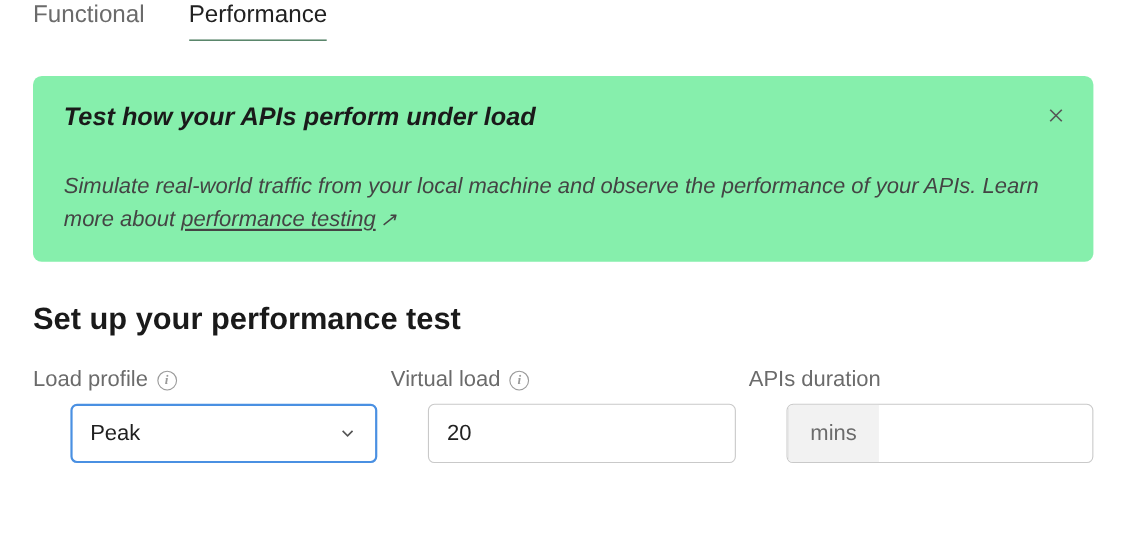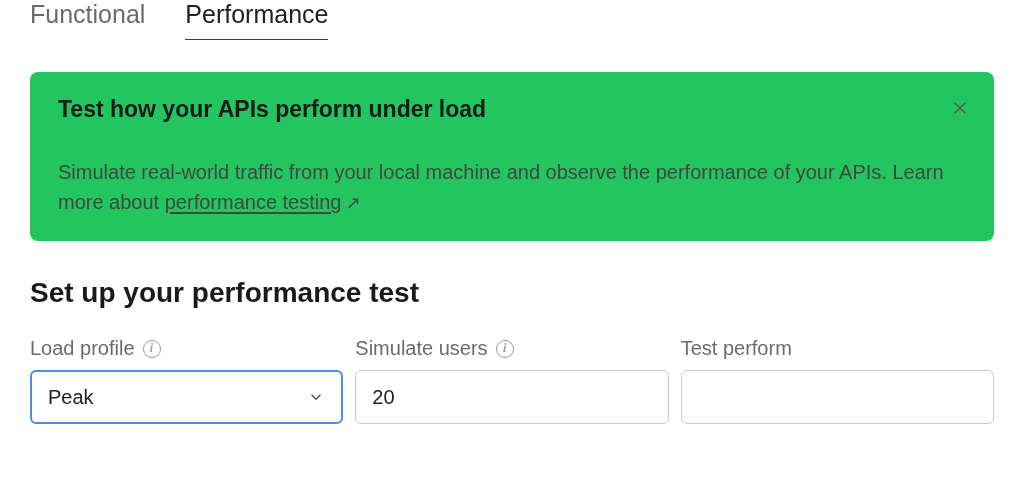--- a/index.html
+++ b/index.html
@@ -9,36 +9,37 @@
       padding: 0 30px 30px 30px;
       color: #212121;
       width: 1024px;
     }
     .tabs {
       display: flex;
       gap: 40px;
       margin-bottom: 32px;
     }
     .tab {
-      font-size: 25px;
+      font-size: 22px;
       color: #6b6b6b;
       padding-bottom: 10px;
       cursor: pointer;
     }
     .tab.active {
       color: #212121;
       font-weight: 500;
       border-bottom: 1px solid #14532d;
     }
     .info-banner {
-      background: #22c55e;
+      background: #86efac;
       border-radius: 8px;
       padding: 24px 28px;
       margin-bottom: 36px;
       position: relative;
+      font-style: italic;
     }
     .info-banner-title {
       font-size: 23px;
       font-weight: 700;
       margin-bottom: 10px;
       color: #1a1a1a;
     }
     .info-banner-desc {
       font-size: 20px;
       color: #444;
@@ -107,20 +108,21 @@
     .input-box {
       height: 54px;
       border: 1px solid #c9c9c9;
       border-radius: 6px;
       display: flex;
       align-items: center;
       padding: 0 16px;
       font-size: 20px;
       color: #212121;
       background: #fff;
+      margin-left: 34px;
     }
     .input-box.focused {
       border: 2.5px solid #4a90e2;
       outline: none;
     }
     .select-box {
       justify-content: space-between;
       cursor: pointer;
     }
     .chevron {
@@ -188,29 +190,30 @@
     <div class="input-box select-box focused">
       <span>Peak</span>
       <svg class="chevron" viewBox="0 0 24 24" fill="none" stroke="currentColor" stroke-width="2">
         <polyline points="6 9 12 15 18 9"></polyline>
       </svg>
     </div>
   </div>
 
   <div class="field">
     <div class="field-label-row">
-      <span class="field-label">Simulate users</span>
+      <span class="field-label">Virtual load</span>
       <span class="info-icon">i</span>
     </div>
     <div class="input-box">
       <input class="bare" type="text" value="20" style="">
     </div>
   </div>
 
   <div class="field">
     <div class="field-label-row">
-      <span class="field-label">Test perform</span>
+      <span class="field-label">APIs duration</span>
     </div>
     <div class="input-box duration-box">
+      <div class="duration-unit">mins</div>
     </div>
   </div>
 
 </div>
 
 </body></html>

